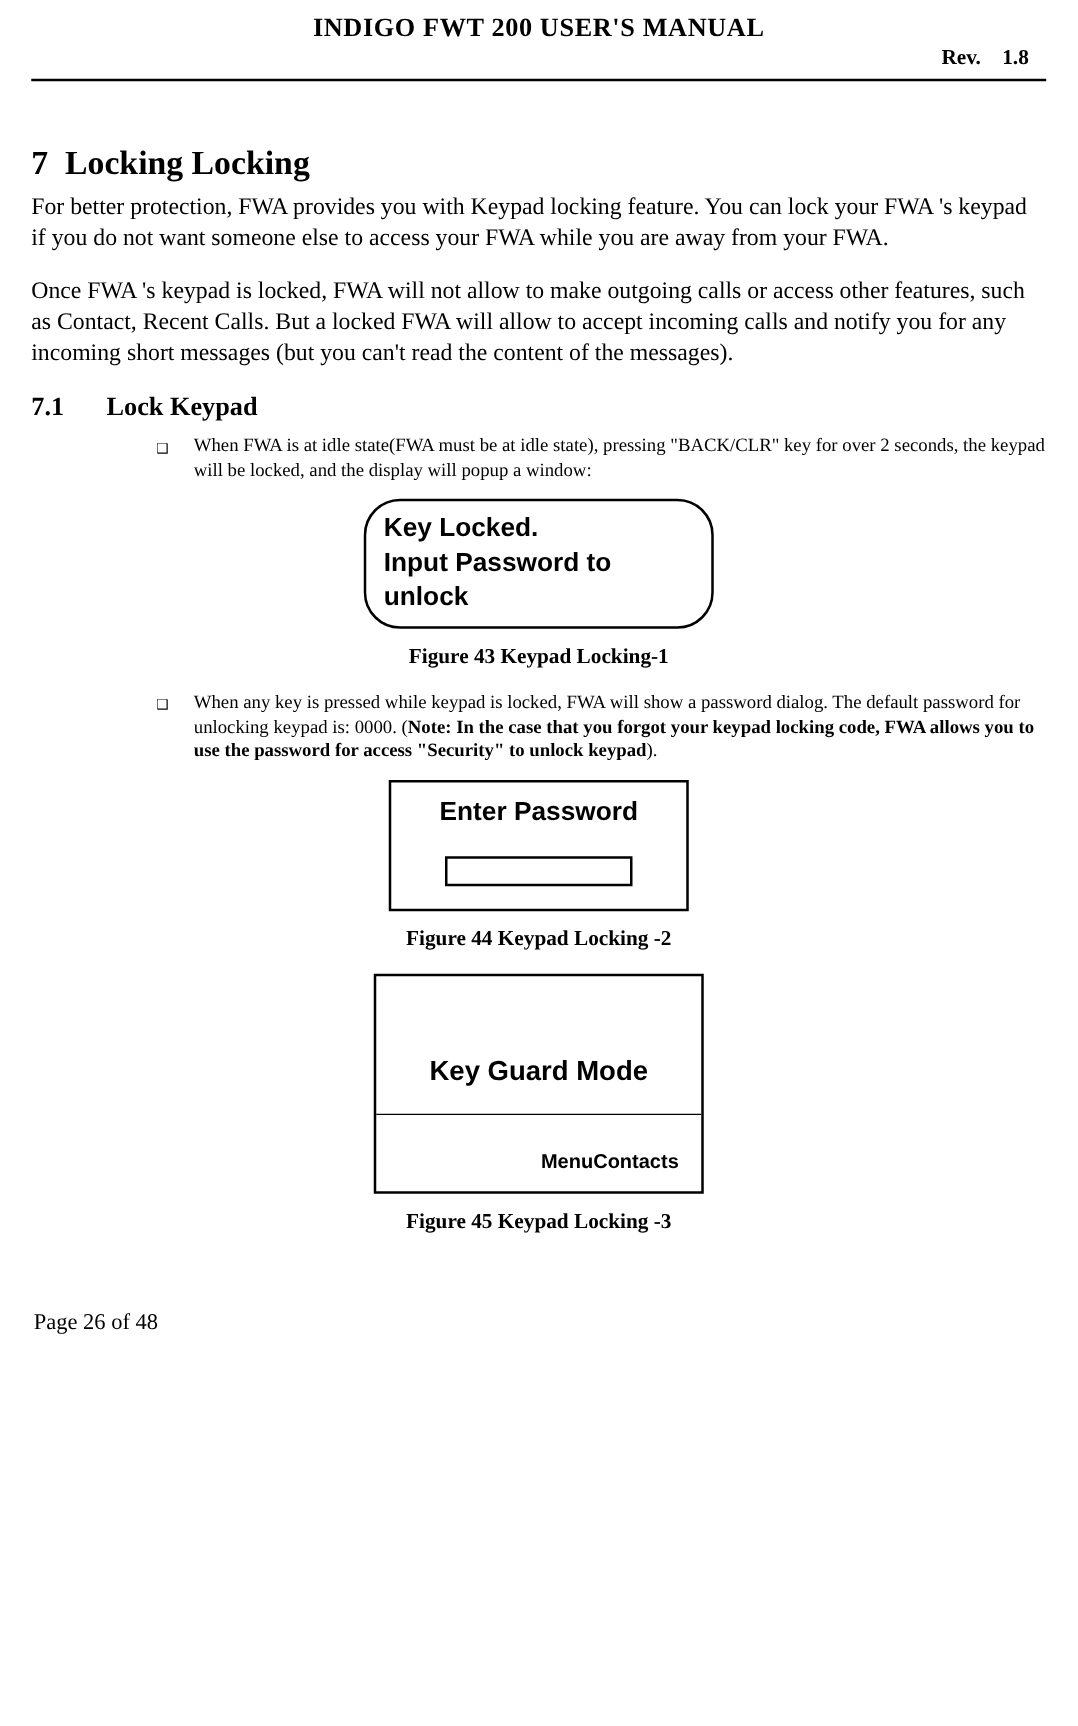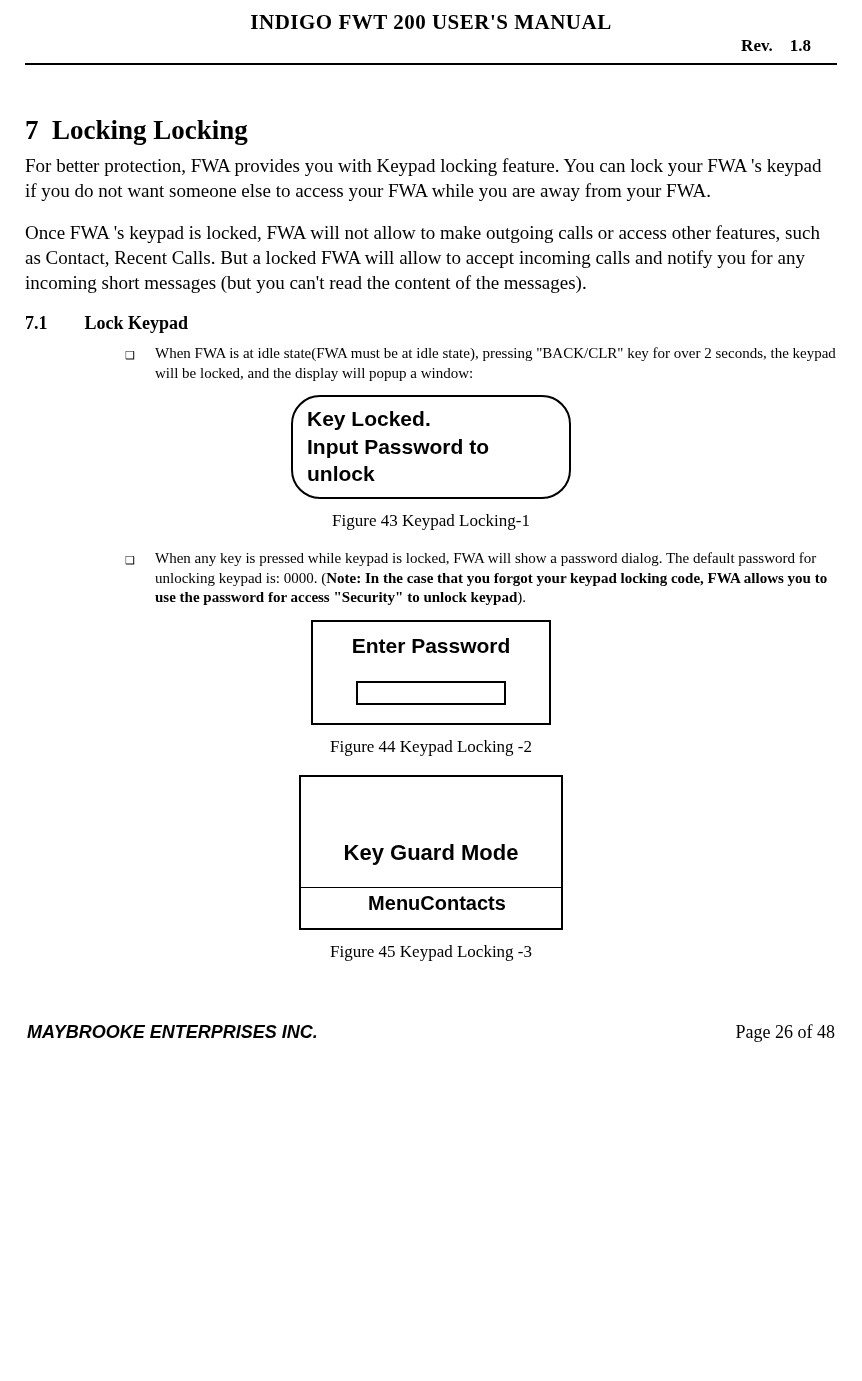--- a/index.html
+++ b/index.html
@@ -23,21 +23,21 @@
       text-align: center;
       position: relative;
     }
     .header-title {
       font-size: 21px;
       font-weight: bold;
       letter-spacing: 0.5px;
     }
     .header-rev {
       position: absolute;
-      right: 26px;
+      right: 14px;
       top: 26px;
       font-size: 17px;
       font-weight: bold;
     }
     .header-line {
       border: none;
       border-top: 2px solid #000;
       margin-top: 28px;
       margin-bottom: 50px;
     }
@@ -45,21 +45,21 @@
       font-size: 27px;
       font-weight: bold;
       margin-bottom: 8px;
     }
     .body-text {
       font-size: 19px;
       line-height: 1.3;
       margin-bottom: 18px;
     }
     .subsection-title {
-      font-size: 18px;
+      font-size: 21px;
       font-weight: bold;
       margin-bottom: 10px;
       margin-top: 4px;
     }
     .subsection-num {
       display: inline-block;
       width: 55px;
     }
     ul.bullets {
       list-style: none;
@@ -113,27 +113,27 @@
       height: 110px;
       display: flex;
       align-items: flex-end;
       justify-content: center;
       padding-bottom: 20px;
       font-size: 22px;
     }
     .dialog-3 .bottom {
       border-top: 1.5px solid #000;
       display: flex;
-      justify-content: center;
-      padding: 2px 18px 12px 30px;
-      font-size: 20px;
+      justify-content: flex-end;
+      padding: 28px 18px 12px 30px;
+      font-size: 16px;
     }
     .figure-caption {
       text-align: center;
-      font-weight: normal;
+      font-weight: bold;
       font-size: 17px;
       margin-bottom: 18px;
       margin-top: 4px;
     }
     .note-bold {
       font-weight: bold;
     }
     .footer {
       display: flex;
       justify-content: space-between;
@@ -206,17 +206,16 @@
     <div class="top">Key Guard Mode</div>
     <div class="bottom">
       <span>Menu</span>
       <span>Contacts</span>
     </div>
   </div>
 
   <div class="figure-caption">Figure 45  Keypad Locking -3</div>
 
   <div class="footer">
-    <div class="footer-left">MAYBROOKE ENTERPRISES INC.</div>
     <div class="footer-right">Page 26 of 48</div>
   </div>
 
 </div>
 
 </body></html>

